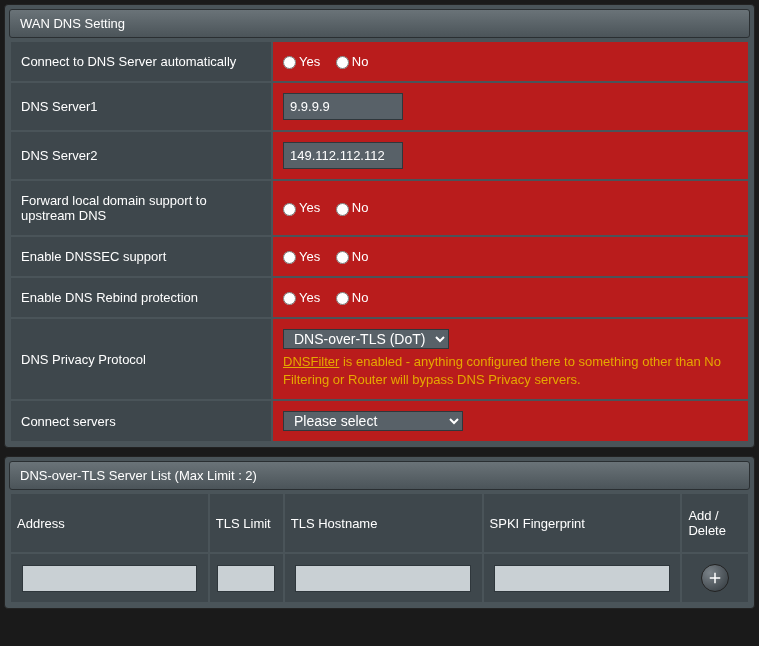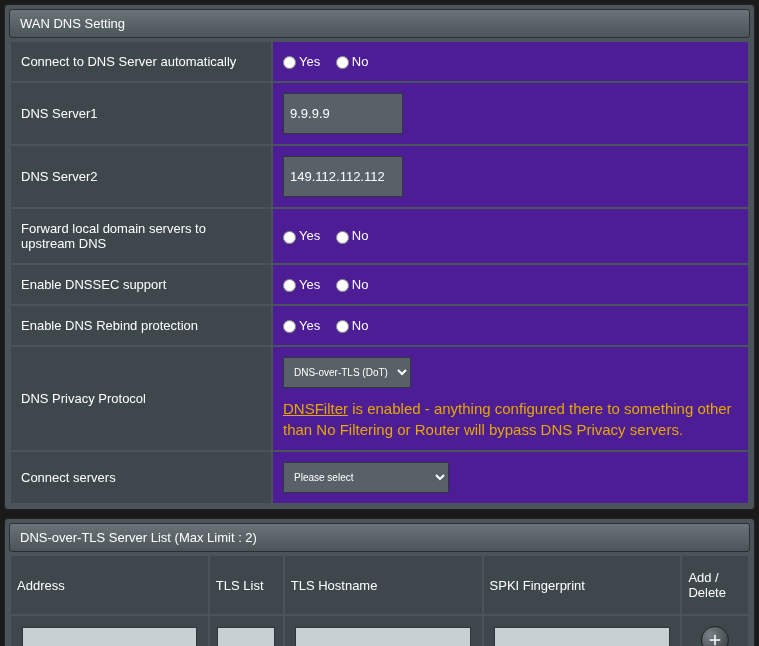--- a/index.html
+++ b/index.html
@@ -32,52 +32,52 @@
     border-spacing: 2px;
   }
   table.form td.label {
     background: #3e474c;
     color: #ffffff;
     padding: 12px 10px;
     width: 260px;
     vertical-align: middle;
   }
   table.form td.field {
-    background: #4c1d95;
+    background: #b91c1c;
     padding: 10px 10px;
     vertical-align: middle;
   }
   input[type="text"] {
     background: #586168;
     border: 1px solid #2f373c;
     color: #fff;
-    padding: 12px 6px;
+    padding: 5px 6px;
     font-size: 13px;
     width: 120px;
   }
   .radio-set label {
     margin-right: 12px;
     color: #fff;
     font-size: 13px;
   }
   input[type="radio"] {
     margin-right: 3px;
     vertical-align: middle;
   }
   select {
     background: #586168;
     border: 1px solid #2f373c;
     color: #fff;
-    padding: 8px 6px;
-    font-size: 10px;
+    padding: 0 6px;
+    font-size: 14px;
   }
   .dns-warn {
     color: #e6a800;
-    font-size: 15px;
-    margin-top: 10px;
+    font-size: 13px;
+    margin-top: 4px;
     line-height: 1.4;
   }
   .dns-warn a {
     color: #e6a800;
     text-decoration: underline;
   }
   table.list {
     width: 100%;
     border-collapse: separate;
     border-spacing: 2px;
@@ -134,21 +134,21 @@
     </tr>
     <tr>
       <td class="label">DNS Server1</td>
       <td class="field"><input type="text" value="9.9.9.9" style=""></td>
     </tr>
     <tr>
       <td class="label">DNS Server2</td>
       <td class="field"><input type="text" value="149.112.112.112" style=""></td>
     </tr>
     <tr>
-      <td class="label">Forward local domain servers to upstream DNS</td>
+      <td class="label">Forward local domain support to upstream DNS</td>
       <td class="field">
         <span class="radio-set">
           <label><input type="radio" name="fl" style=""><span>Yes</span></label>
           <label><input type="radio" name="fl" style=""><span>No</span></label>
         </span>
       </td>
     </tr>
     <tr>
       <td class="label">Enable DNSSEC support</td>
       <td class="field">
@@ -174,36 +174,36 @@
           <option>DNS-over-TLS (DoT)</option>
         </select>
         <div class="dns-warn">
           <a href="#">DNSFilter</a><span> is enabled - anything configured there to something other than No Filtering or Router will bypass DNS Privacy servers.</span>
         </div>
       </td>
     </tr>
     <tr>
       <td class="label">Connect servers</td>
       <td class="field">
-        <select style="width:166px">
+        <select style="width:180px">
           <option>Please select</option>
         </select>
       </td>
     </tr>
   </tbody>
     </table>
 </div>
 
 <div class="panel">
   <div class="section-header">DNS-over-TLS Server List (Max Limit : 2)</div>
   <table class="list">
     <thead>
       <tr>
         <th style="width:27%">Address</th>
-        <th style="width:10%">TLS List</th>
+        <th style="width:10%">TLS Limit</th>
         <th style="width:27%">TLS Hostname</th>
         <th style="width:27%">SPKI Fingerprint</th>
         <th style="width:9%">Add / Delete</th>
       </tr>
     </thead>
     <tbody id="list-body">
       <tr>
         <td><input class="cell-input" type="text" style=""></td>
         <td><input class="cell-input" type="text" style=""></td>
         <td><input class="cell-input" type="text" style=""></td>

